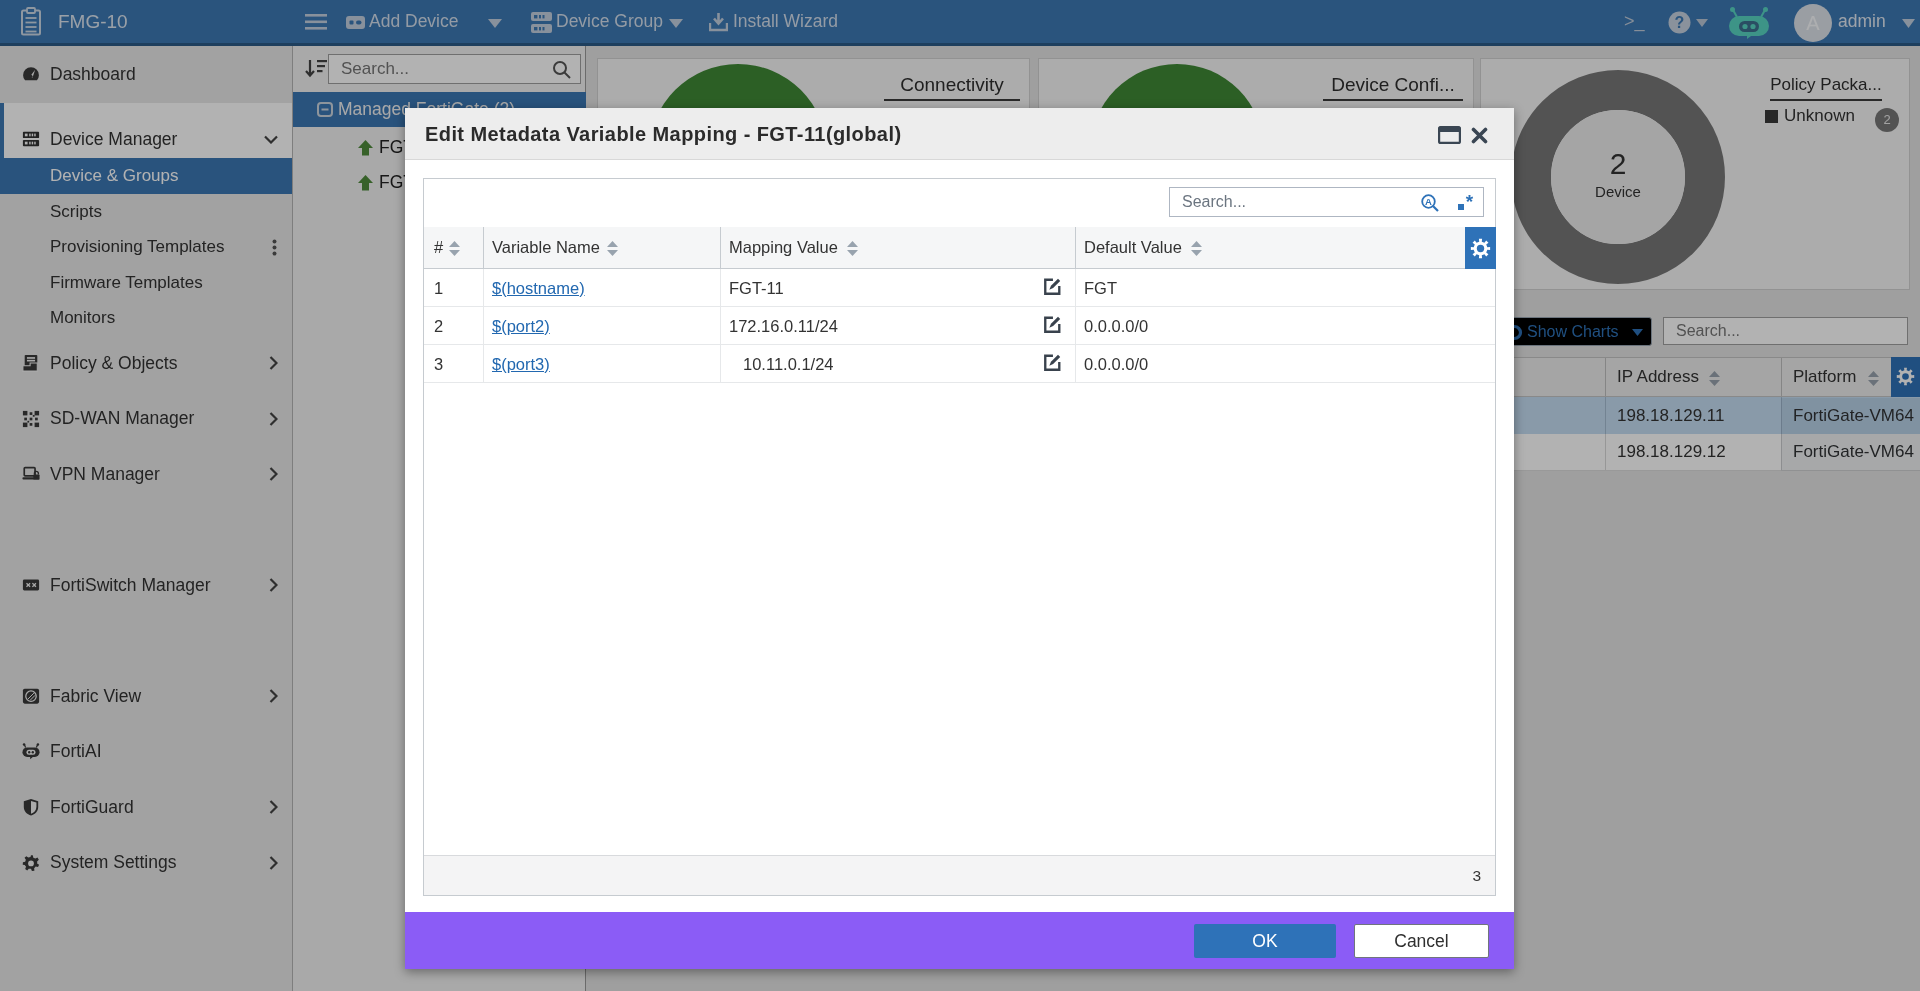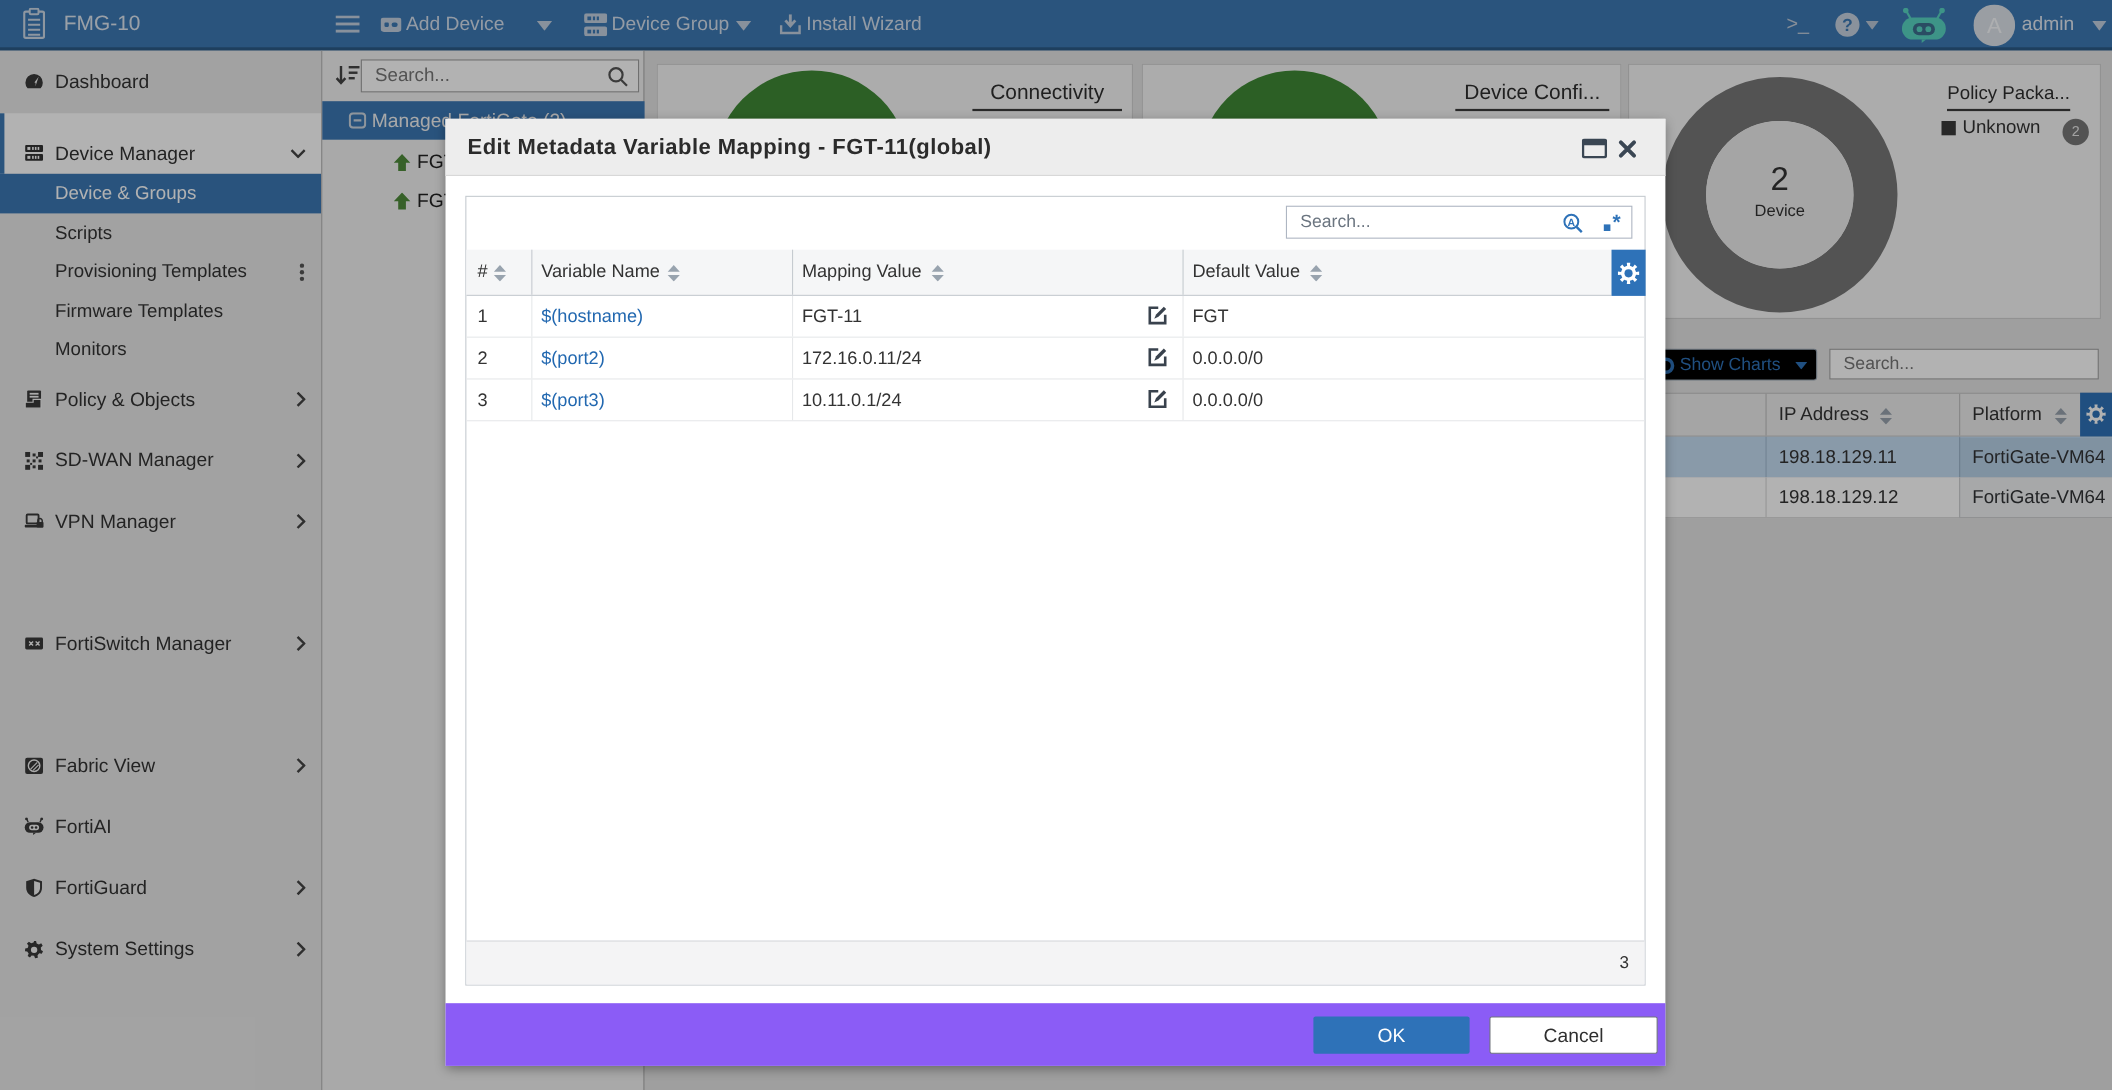--- a/index.html
+++ b/index.html
@@ -38,22 +38,22 @@
 .mpanel{position:absolute;left:18px;top:70px;width:1073px;height:718px;border:1px solid #c6cbd0;background:#fff}
 .msearch{position:absolute;left:745px;top:8px;width:315px;height:30px;border:1px solid #aeb6c2;font-size:16px;color:#6b7580;line-height:28px;padding-left:12px}
 .mth{position:absolute;left:0;top:48px;width:1041px;height:42px;background:#f5f6f7;border-bottom:1px solid #c6cbd0;font-size:16.5px;color:#333}
 .mgear{position:absolute;left:1041px;top:48px;width:31px;height:42px;background:#2e72b8;display:flex;align-items:center;justify-content:center}
 .mrow{position:absolute;left:0;width:1071px;height:38px;border-bottom:1px solid #e6e8ea;font-size:16.5px;color:#333}
 .mvl{position:absolute;top:0;bottom:0;width:1px;background:#e6e8ea}
 .mvlh{position:absolute;top:0;bottom:0;width:1px;background:#c6cbd0}
 .mfoot1{position:absolute;left:0;bottom:0;width:1071px;height:40px;background:#f4f4f5;border-top:1px solid #d8dadd;line-height:39px;text-align:right;padding-right:14px;font-size:15.5px;color:#333}
 .mfoot2{position:absolute;left:0;top:804px;width:1109px;height:57px;background:#8b5cf6}
 .btn-ok{position:absolute;left:789px;top:12px;width:142px;height:34px;background:#2e72b8;color:#fff;font-size:17.5px;text-align:center;line-height:34px;border-radius:2px}
-.btn-ca{position:absolute;left:949px;top:12px;width:153px;height:34px;background:#fff;border:1px solid #70757d;color:#2f2f2f;font-size:17.5px;text-align:center;line-height:32px;border-radius:2px}
-a.mlink{color:#2268b0;}
+.btn-ca{position:absolute;left:949px;top:12px;width:135px;height:34px;background:#fff;border:1px solid #70757d;color:#2f2f2f;font-size:17.5px;text-align:center;line-height:32px;border-radius:2px}
+a.mlink{color:#2268b0;text-decoration:underline}
 </style>
 </head>
 <body>
 <div id="app">
   <div class="topbar" id="topbar">
     <svg class="abs" style="left:21px;top:7px" width="20" height="29" viewBox="0 0 20 29">
       <rect x="1" y="3.5" width="18" height="24" rx="1.5" fill="none" stroke="#ccd8e6" stroke-width="2"></rect>
       <rect x="6" y="1" width="8" height="5" rx="1" fill="#3d79b4" stroke="#ccd8e6" stroke-width="1.8"></rect>
       <line x1="4.5" y1="11" x2="15.5" y2="11" stroke="#ccd8e6" stroke-width="1.8"></line>
       <line x1="4.5" y1="15.5" x2="15.5" y2="15.5" stroke="#ccd8e6" stroke-width="1.8"></line>
@@ -444,21 +444,21 @@
             <path d="M7 14.2 L8.8 9.8 L16.6 2 L19 4.4 L11.2 12.2 Z" fill="#39424d"></path>
           </svg>
         <div class="abs" style="left:660px;line-height:38px">0.0.0.0/0</div>
       </div>
       <div class="mrow" style="top:166px">
         <div class="mvl" style="left:59px"></div>
           <div class="mvl" style="left:296px"></div>
           <div class="mvl" style="left:651px"></div>
         <div class="abs" style="left:10px;line-height:38px">3</div>
         <div class="abs" style="left:68px;line-height:38px"><a class="mlink">$(port3)</a></div>
-        <div class="abs" style="left:305px;line-height:38px">10.11.0.1/24</div>
+        <div class="abs" style="left:319px;line-height:38px">10.11.0.1/24</div>
         <svg class="abs" style="left:619px;top:8px" width="19" height="19" viewBox="0 0 21 21">
             <path d="M18 10 L18 18.5 L2.5 18.5 L2.5 3 L11 3" stroke="#39424d" stroke-width="2.6" fill="none"></path>
             <path d="M7 14.2 L8.8 9.8 L16.6 2 L19 4.4 L11.2 12.2 Z" fill="#39424d"></path>
           </svg>
         <div class="abs" style="left:660px;line-height:38px">0.0.0.0/0</div>
       </div>
       <div class="mfoot1">3</div>
     </div>
     <div class="mfoot2">
       <div class="btn-ok">OK</div>

